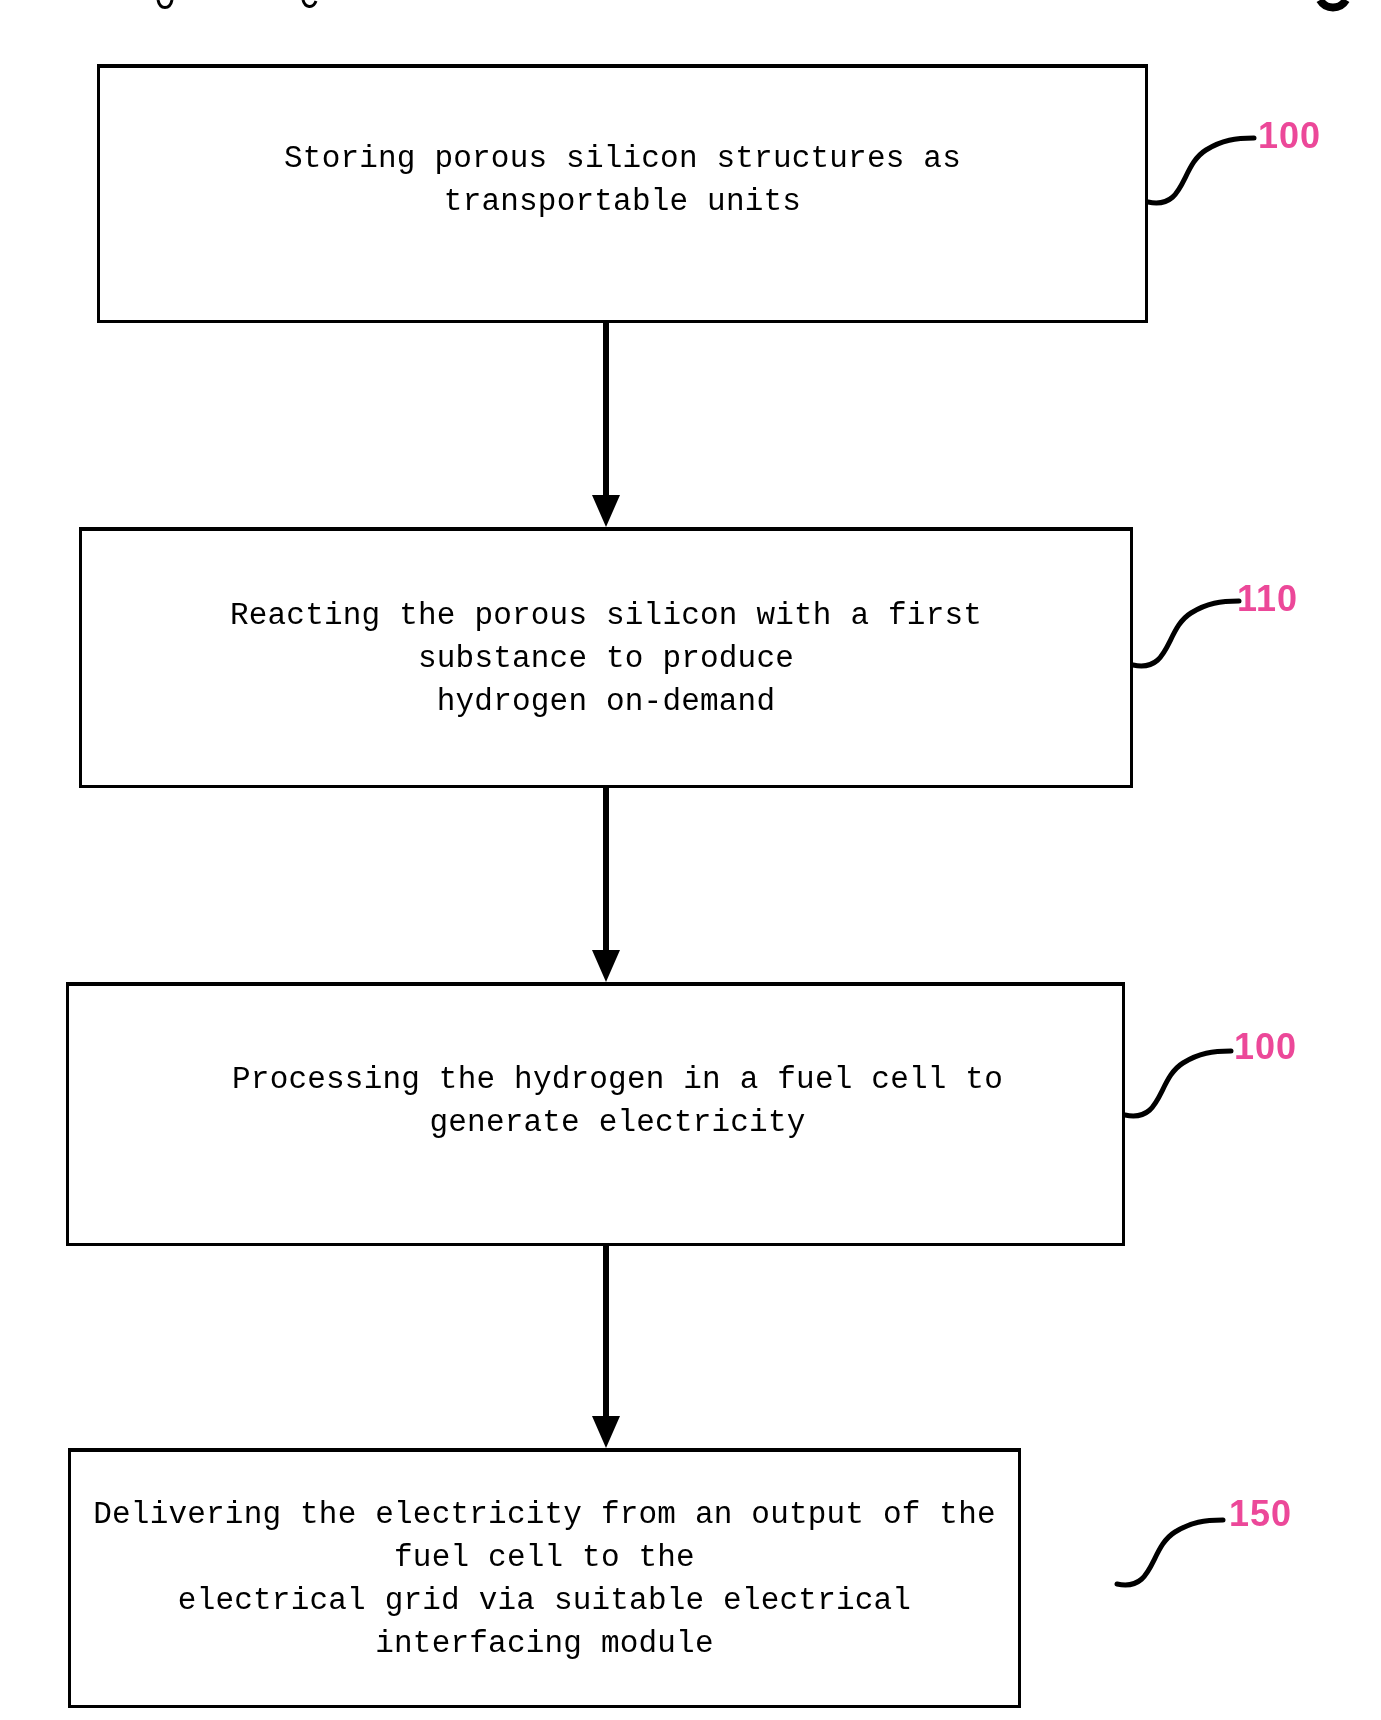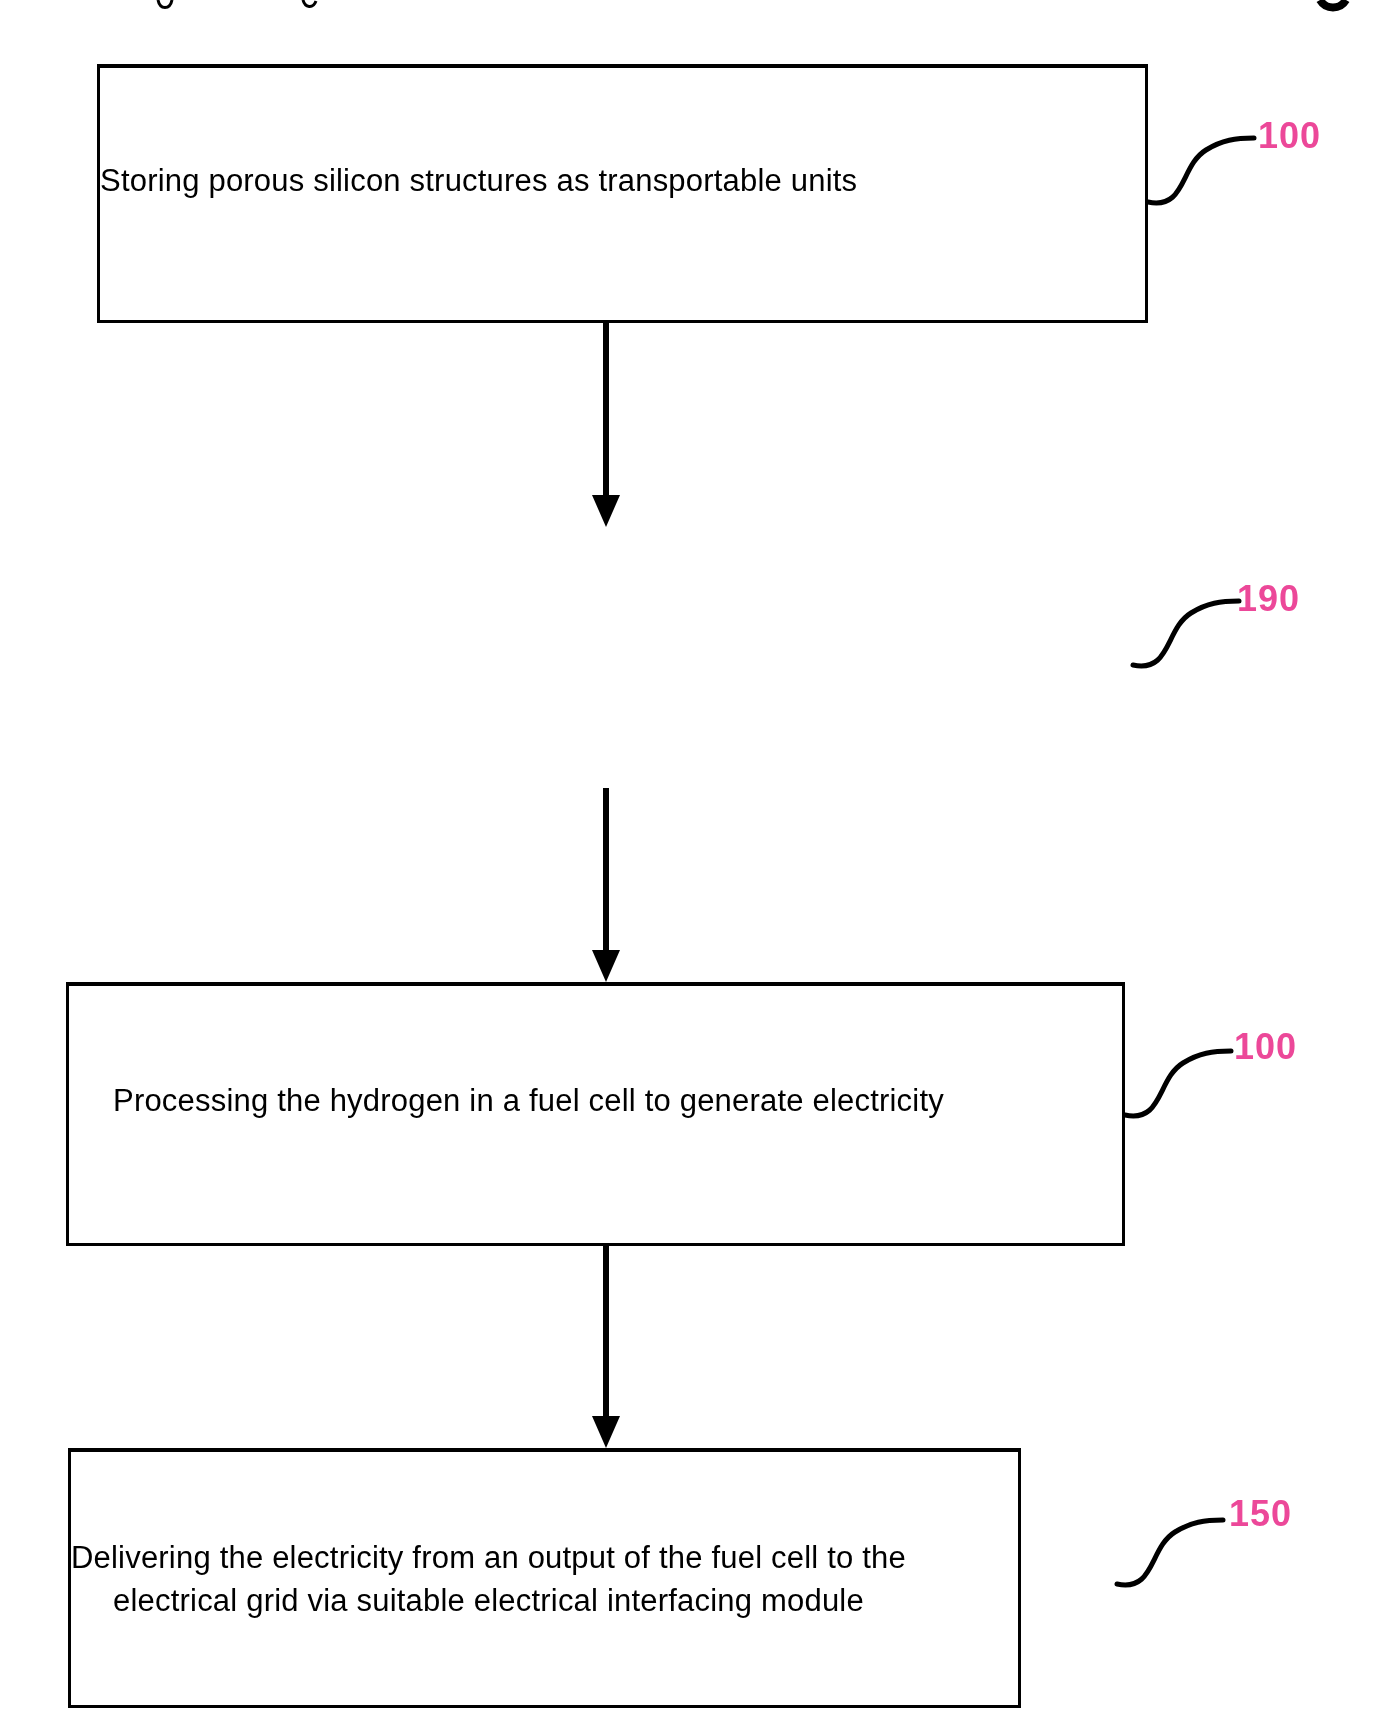--- a/index.html
+++ b/index.html
@@ -17,21 +17,22 @@
     overflow: hidden;
   }
   .flow-box {
     position: absolute;
     box-sizing: border-box;
     border: 3px solid #000000;
     border-top-width: 4px;
     background: #ffffff;
     display: flex;
     align-items: center;
-    justify-content: flex-start;
+    justify-content: center;
+    font-family: Liberation Mono, monospace;
   }
   .flow-box .box-text {
     display: block;
     max-width: 920px;
     text-align: center;
     font-size: 31px;
     line-height: 43px;
     white-space: pre-line;
     letter-spacing: 0.2px;
   }
@@ -62,32 +63,36 @@
 </style>
 </head>
 <body>
 
 <div class="figure-canvas">
 
   <div class="flow-box" id="box-100">
     <span class="box-text">Storing porous silicon structures as transportable units</span>
   </div>
 
+  <div class="flow-box" id="box-110">
+    <span class="box-text">Reacting the porous silicon with a first substance to produce
+hydrogen on-demand</span>
+  </div>
 
   <div class="flow-box" id="box-120">
     <span class="box-text">Processing the hydrogen in a fuel cell to generate electricity</span>
   </div>
 
   <div class="flow-box" id="box-130">
     <span class="box-text">Delivering the electricity from an output of the fuel cell to the
 electrical grid via suitable electrical interfacing module</span>
   </div>
 
   <div class="ref-num" id="ref-100">100</div>
-  <div class="ref-num" id="ref-110">190</div>
+  <div class="ref-num" id="ref-110">110</div>
   <div class="ref-num" id="ref-120">100</div>
   <div class="ref-num" id="ref-130">150</div>
 
   <svg class="overlay-svg" width="1381" height="1720" viewBox="0 0 1381 1720">
 
     <g>
       <line x1="606" y1="323" x2="606" y2="500" stroke="#000000" stroke-width="6"></line>
       <polygon points="606,527 592,495 620,495" fill="#000000"></polygon>
     </g>
 

